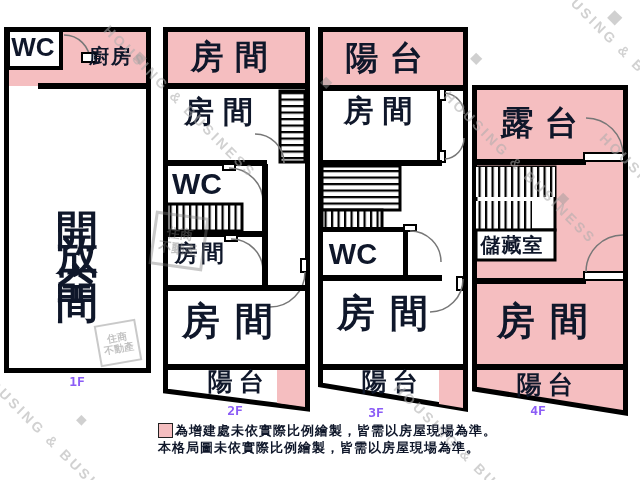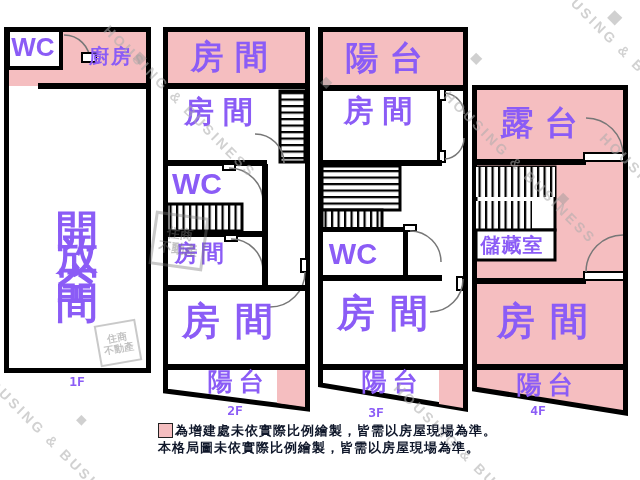--- a/index.html
+++ b/index.html
@@ -1,20 +1,20 @@
 <!DOCTYPE html>
 <html><head>
 <meta charset="utf-8">
 <style>
   html,body{margin:0;padding:0;background:#fff;}
   #stage{position:relative;width:640px;height:480px;background:#ffffff;overflow:hidden;
          font-family:"Liberation Sans",sans-serif;}
   .plan-svg{position:absolute;z-index:1;}
   .lbl{position:absolute;z-index:2;display:flex;align-items:center;justify-content:center;
-       font-weight:700;color:#8b5cf6;white-space:nowrap;line-height:1;}
+       font-weight:700;color:#0f172a;white-space:nowrap;line-height:1;}
   .vtext{writing-mode:vertical-rl;letter-spacing:24px;}
   .floor-tag{position:absolute;z-index:3;font-family:"DejaVu Sans Mono",monospace;
              font-size:13px;font-weight:700;color:#8b5cf6;text-align:center;width:40px;}
   
   .wm{pointer-events:none;}
   .wm-brand{position:absolute;z-index:4;font-size:66px;font-weight:700;letter-spacing:8px;
             color:rgba(100,100,100,0.33);white-space:nowrap;
             text-shadow:1px 1px 0 rgba(255,255,255,0.55);}
   .wm-diag{position:absolute;z-index:4;transform:rotate(45deg);transform-origin:0 0;
            font-size:14px;font-weight:700;letter-spacing:3px;color:rgba(172,172,172,0.55);

